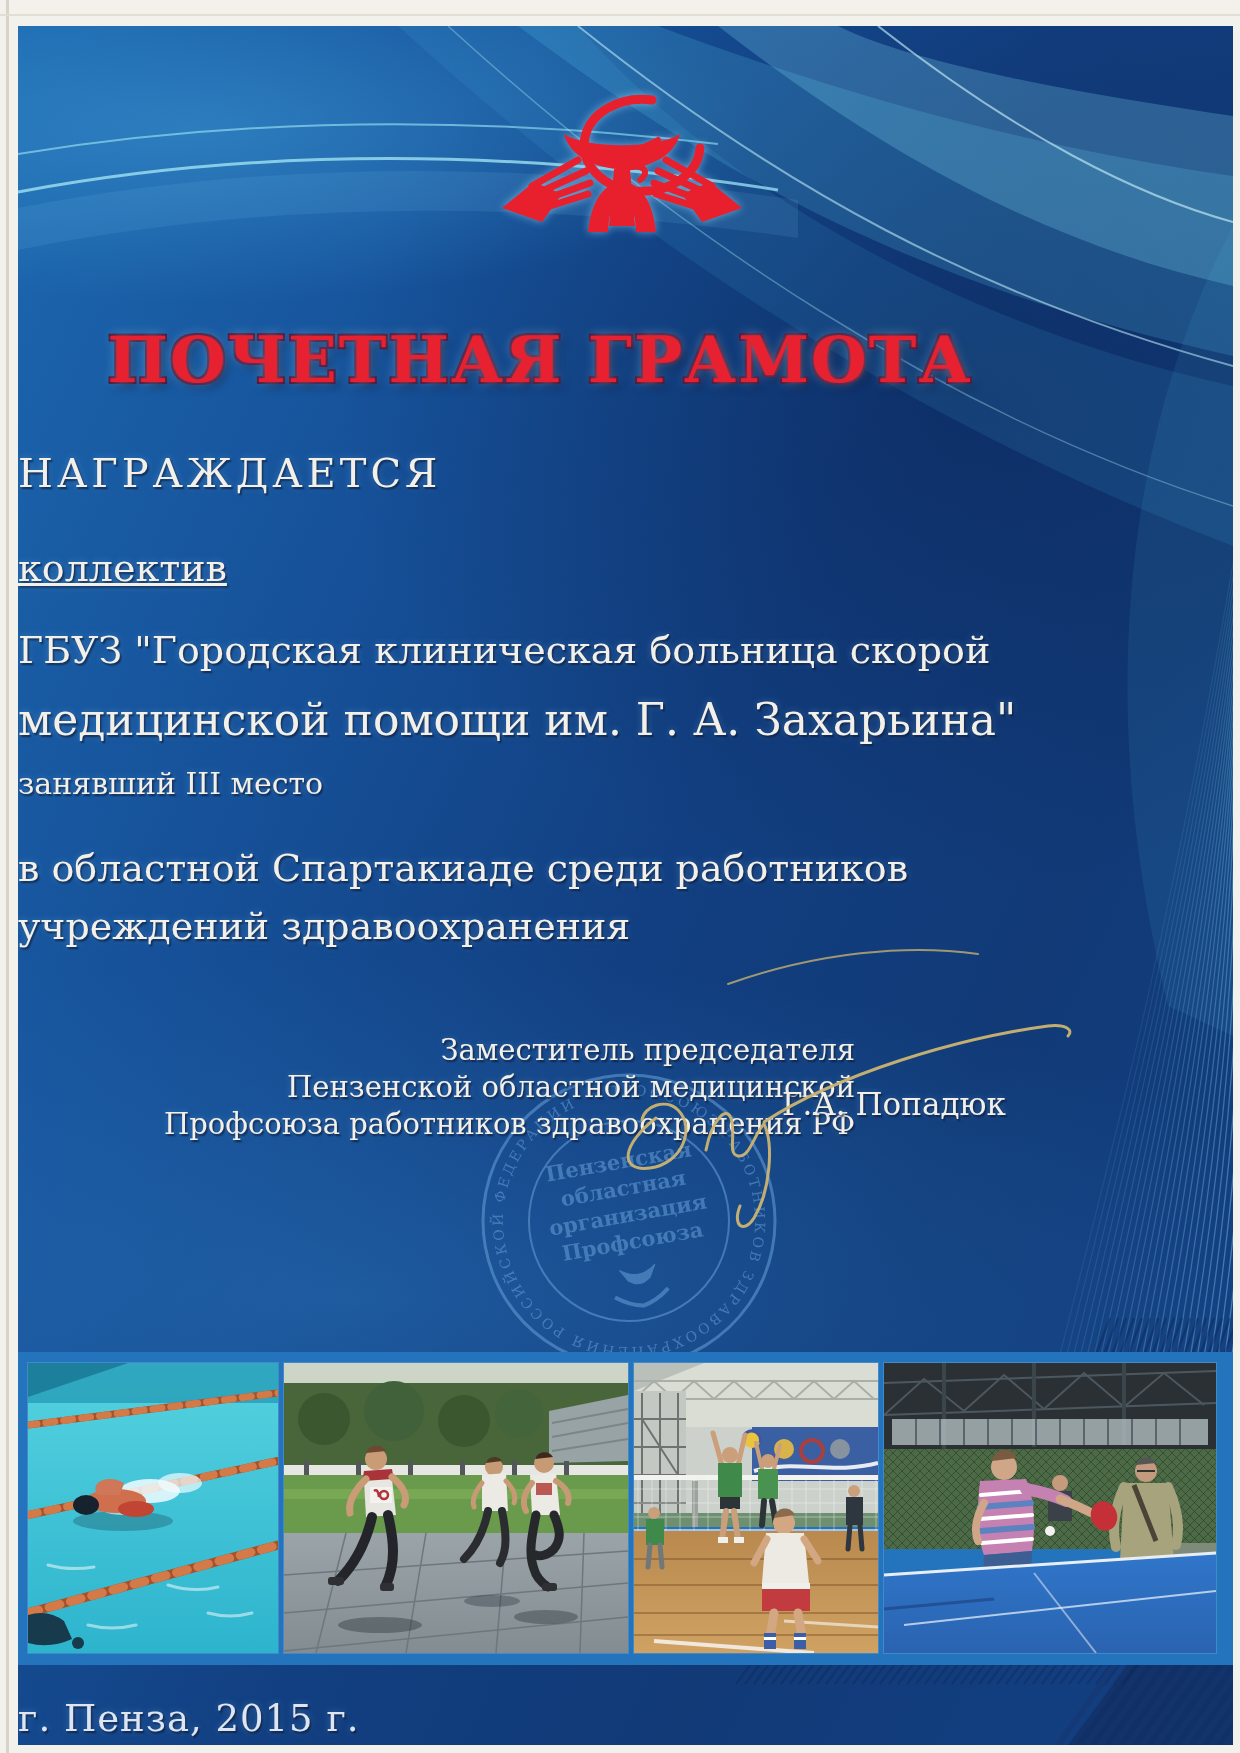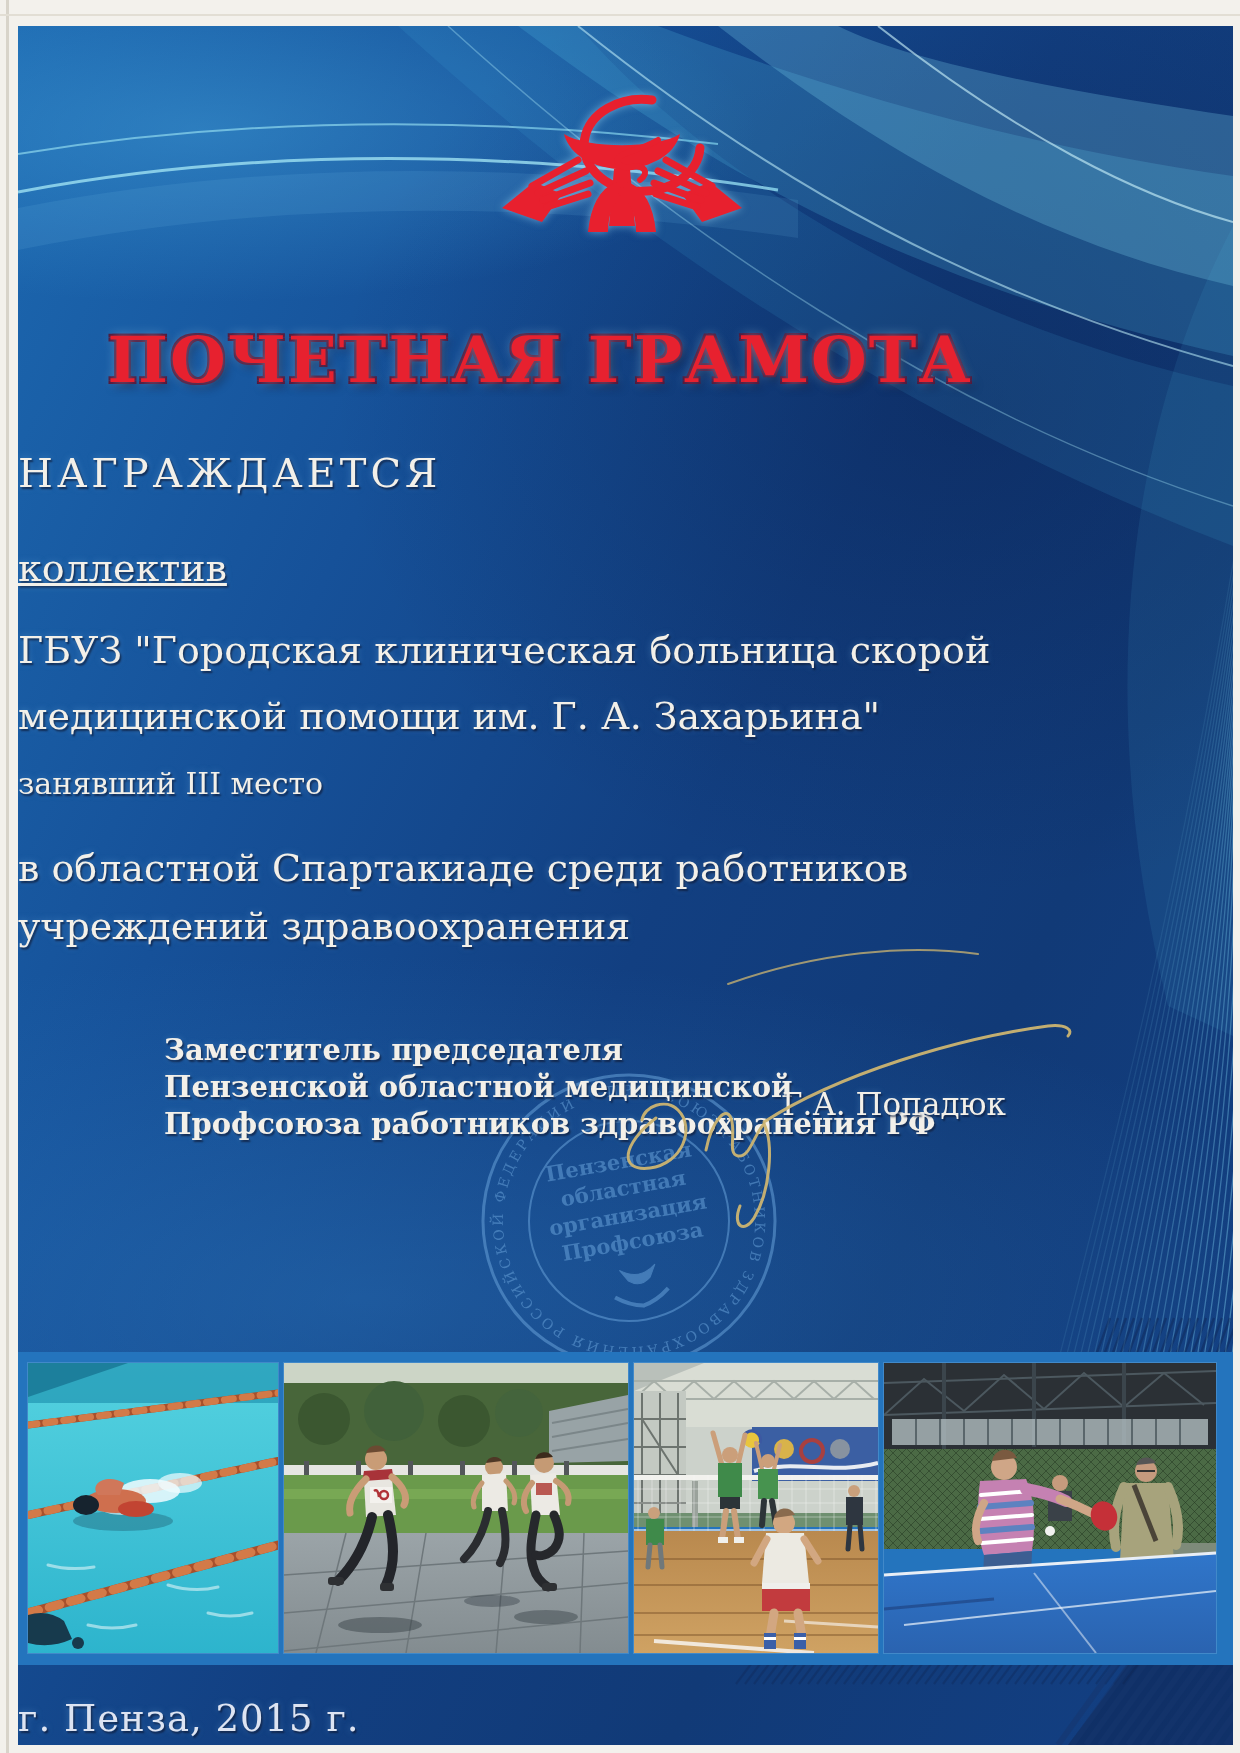--- a/index.html
+++ b/index.html
@@ -18,26 +18,26 @@
   .emblem{position:absolute;left:478px;top:66px;width:252px;height:140px;z-index:5;
     filter:drop-shadow(0 0 4px rgba(170,225,255,.55));}
   .ctext{position:absolute;left:0;width:1215px;text-align:left;color:#f3f0e9;z-index:5;
     text-shadow:0 0 7px rgba(130,190,235,.35),1.5px 1.5px 2px rgba(5,15,45,.78);}
   .title{position:absolute;left:0;top:268px;width:1044px;text-align:center;z-index:5;
     font-size:64px;font-weight:bold;letter-spacing:2px;color:#e7212f;
     text-shadow:0 0 12px rgba(190,235,255,.45),2px 2px 0 #4d1034,-2px 2px 0 #4d1034,2px -2px 0 #4d1034,-2px -2px 0 #4d1034,4px 5px 9px rgba(0,10,40,.55);margin-top:28px;}
   .awarded{top:424px;font-size:40px;letter-spacing:4px;}
   .kollektiv{top:520px;font-size:38px;text-decoration:underline;}
   .recip1{top:602px;font-size:38px;}
-  .recip2{top:668px;font-size:38px;}
+  .recip2{top:668px;font-size:44px;}
   .place{top:740px;font-size:30px;}
   .event1{top:820px;font-size:38px;}
   .event2{top:878px;font-size:38px;}
-  .signblock{position:absolute;left:146px;top:1006px;z-index:5;text-align:left;color:#f3f0e9;
-    font-size:29px;line-height:37px;text-shadow:0 0 6px rgba(130,190,235,.3),1.5px 1.5px 2px rgba(5,15,45,.78);font-weight:bold;}
+  .signblock{position:absolute;left:146px;top:1006px;z-index:5;text-align:right;color:#f3f0e9;
+    font-size:29px;line-height:37px;text-shadow:0 0 6px rgba(130,190,235,.3),1.5px 1.5px 2px rgba(5,15,45,.78);}
   .signname{position:absolute;left:764px;top:1060px;z-index:5;font-size:31px;color:#f3f0e9;
     text-shadow:0 0 6px rgba(130,190,235,.3),1.5px 1.5px 2px rgba(5,15,45,.78);}
   .signature{position:absolute;left:560px;top:880px;width:520px;height:340px;z-index:6;pointer-events:none;}
   .stamp{position:absolute;left:446px;top:1030px;width:330px;height:330px;z-index:2;opacity:.55;filter:blur(.4px);}
   .photo-band{position:absolute;left:0;top:1326px;width:1215px;height:313px;background:#2474bd;z-index:3;}
   .photo{position:absolute;top:11px;height:290px;overflow:hidden;box-shadow:0 0 0 1px rgba(150,200,240,.25);}
   .photo svg{display:block;}
   .p1{left:10px;width:250px;} .p2{left:266px;width:344px;} .p3{left:616px;width:244px;} .p4{left:866px;width:332px;}
   .footer{top:1652px;font-size:37px;color:#dde4f2;letter-spacing:1px;margin-top:19px;}
 </style>

